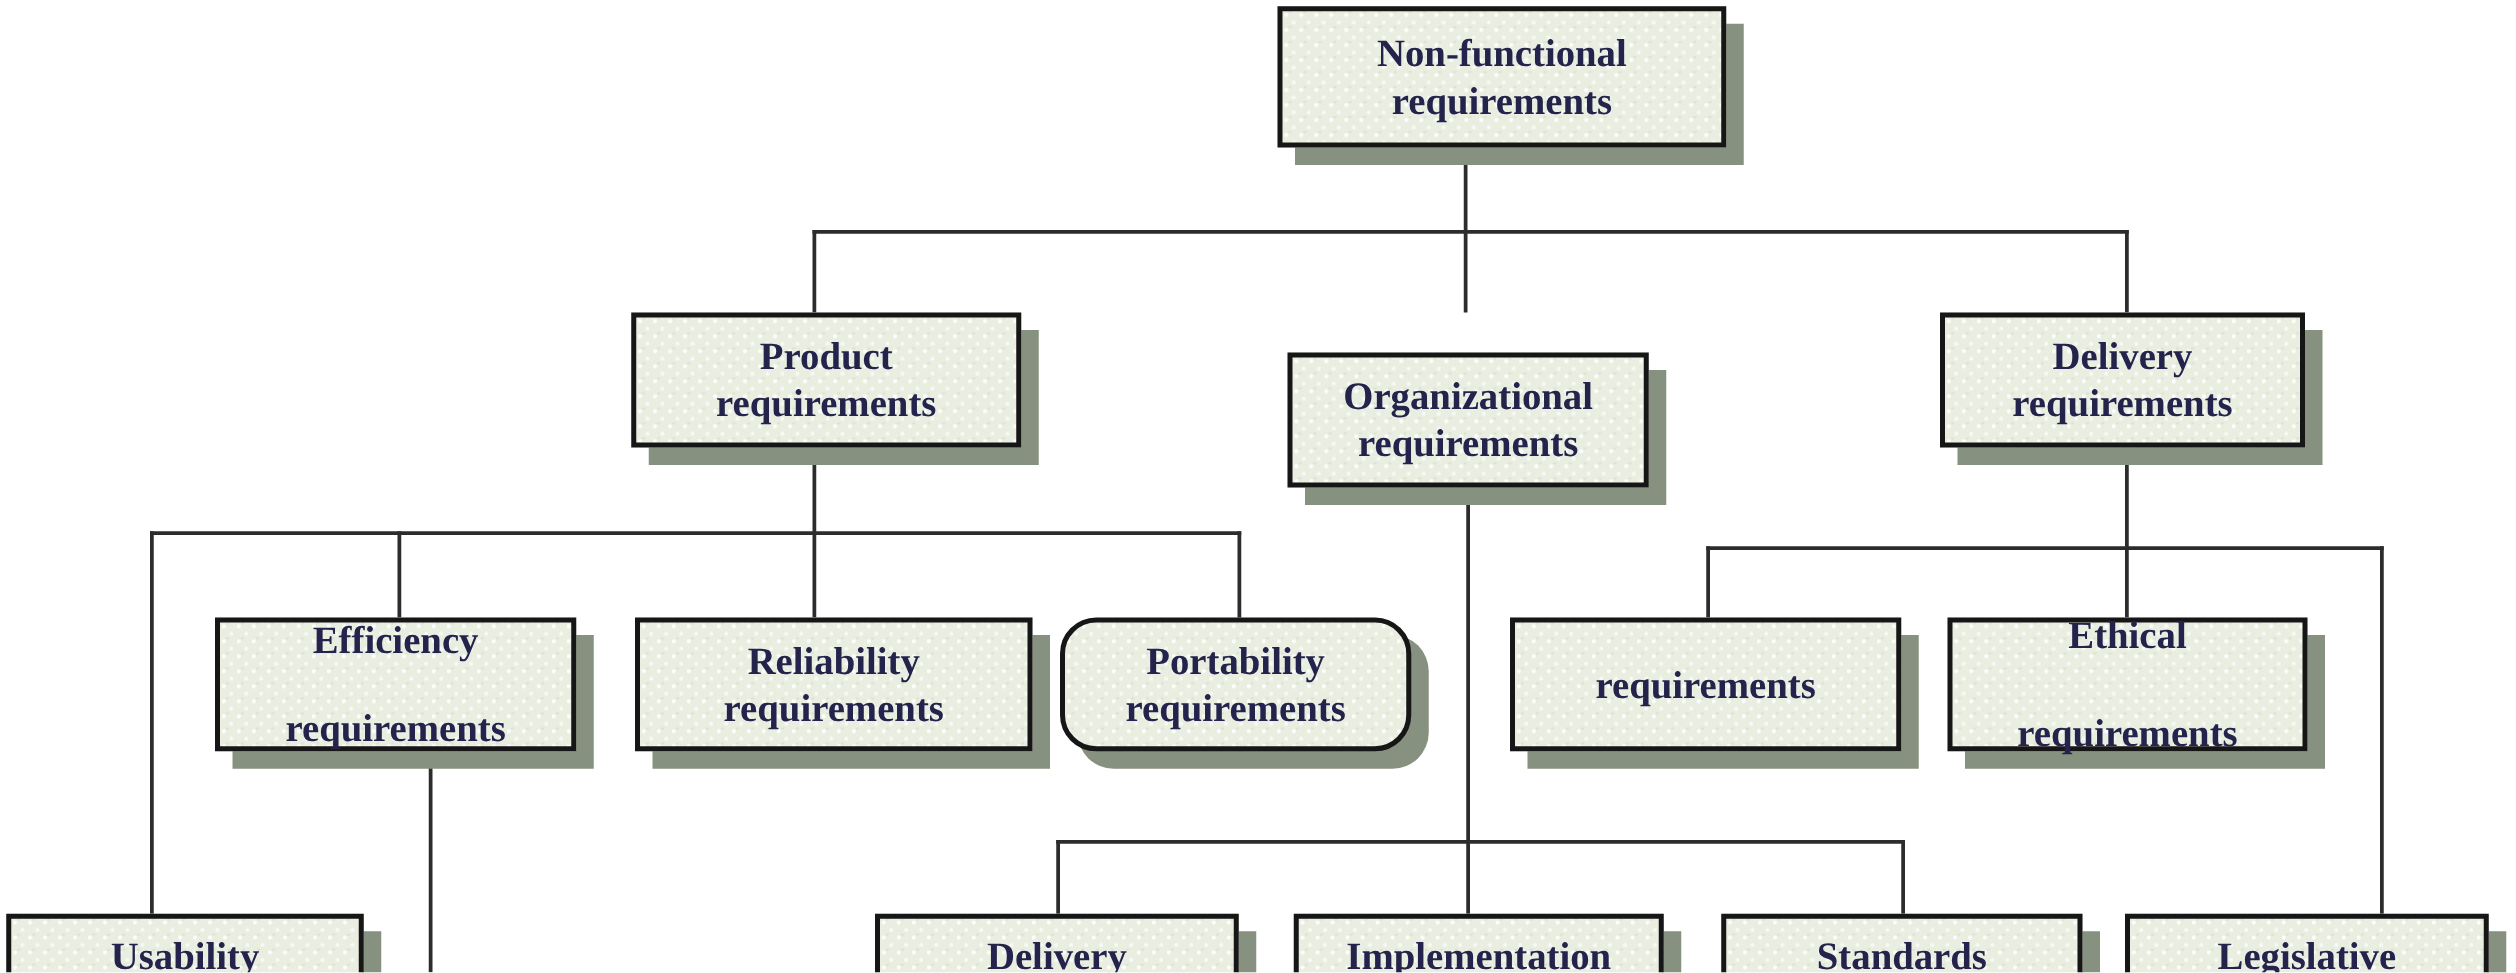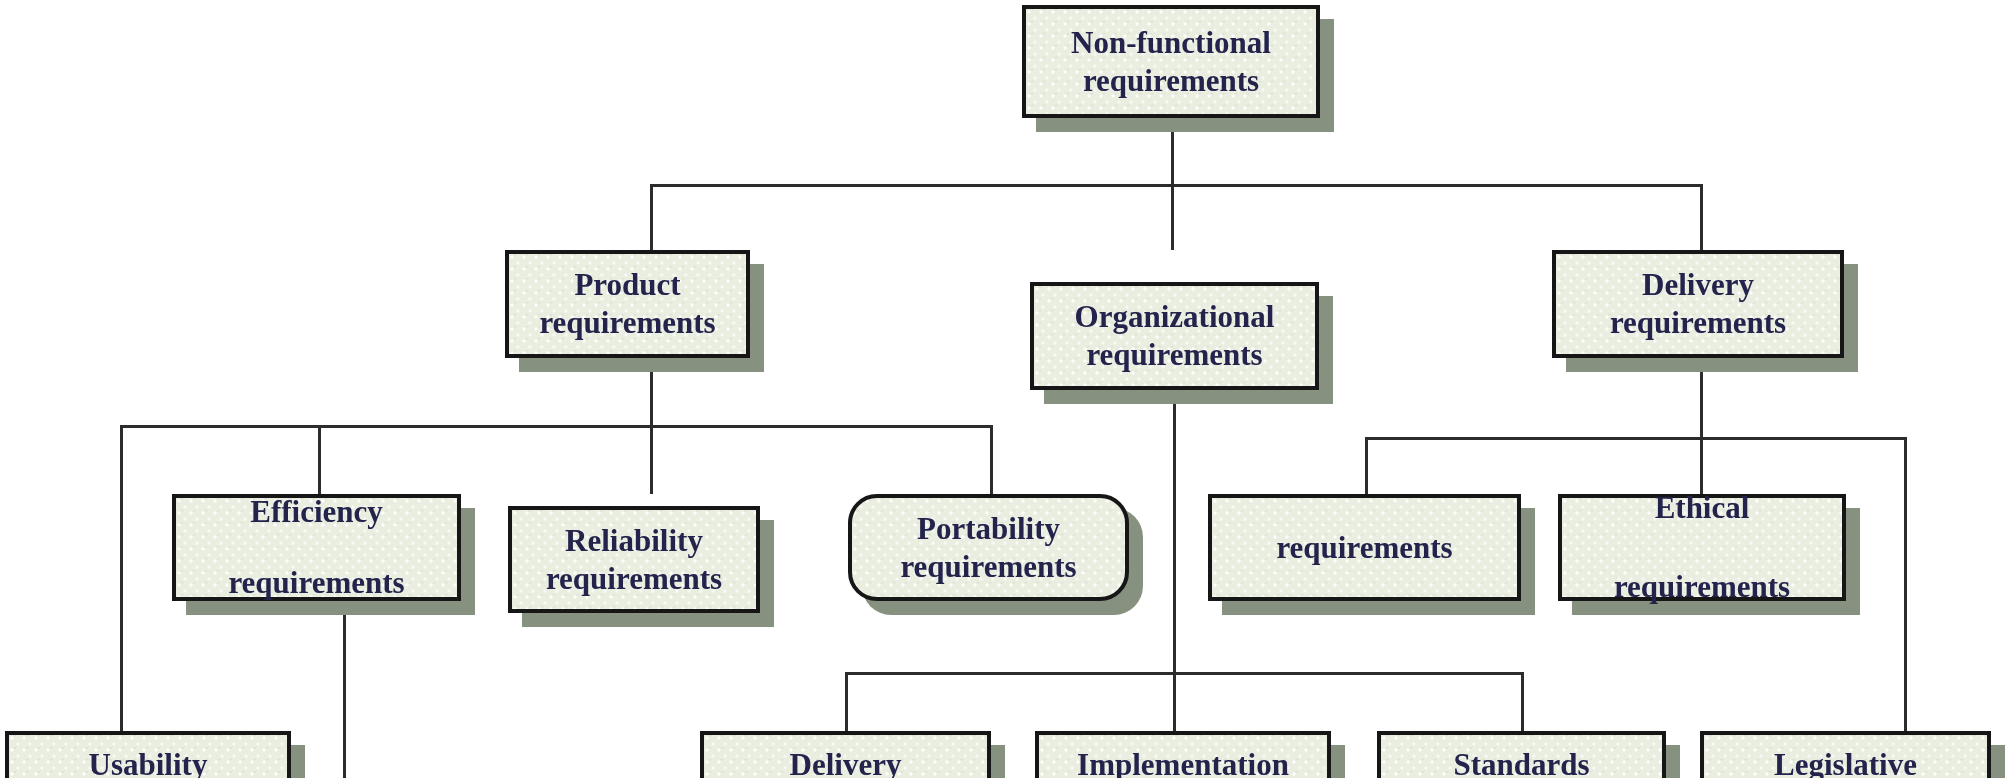--- a/index.html
+++ b/index.html
@@ -60,46 +60,46 @@
   <div class="line v" style="left:1173px; top:358px; height:373px;"></div>
   <div class="line h" style="left:845px; top:672px; width:679px;"></div>
   <div class="line v" style="left:845px; top:672px; height:59px;"></div>
   <div class="line v" style="left:1521px; top:672px; height:59px;"></div>
 
   <div class="line v" style="left:1700px; top:358px; height:136px;"></div>
   <div class="line h" style="left:1365px; top:437px; width:542px;"></div>
   <div class="line v" style="left:1365px; top:437px; height:57px;"></div>
   <div class="line v" style="left:1904px; top:437px; height:294px;"></div>
 
-  <div class="node" style="left:1022px; top:5px; width:298px; height:113px;">
+  <div class="node" style="left:1022px; top:5px; width:359px; height:113px;">
     <span>Non-functional</span>
     <span>requirements</span>
   </div>
 
-  <div class="node" style="left:505px; top:250px; width:245px; height:108px;justify-content:center;">
+  <div class="node" style="left:505px; top:250px; width:312px; height:108px;justify-content:center;">
     <span>Product</span>
     <span>requirements</span>
   </div>
 
   <div class="node" style="left:1030px; top:250px; width:289px; height:108px;margin-top:32px;">
     <span>Organizational</span>
     <span>requirements</span>
   </div>
 
   <div class="node" style="left:1552px; top:250px; width:292px; height:108px;">
     <span>Delivery</span>
     <span>requirements</span>
   </div>
 
   <div class="node" style="left:172px; top:494px; width:289px; height:107px;gap:33px;">
     <span>Efficiency</span>
     <span>requirements</span>
   </div>
 
-  <div class="node" style="left:508px; top:506px; width:252px; height:107px;">
+  <div class="node" style="left:508px; top:494px; width:318px; height:107px;">
     <span>Reliability</span>
     <span>requirements</span>
   </div>
 
   <div class="node" style="left:848px; top:494px; width:281px; height:107px;border-radius:29px;">
     <span>Portability</span>
     <span>requirements</span>
   </div>
 
   <div class="node" style="left:1208px; top:494px; width:313px; height:107px;">

